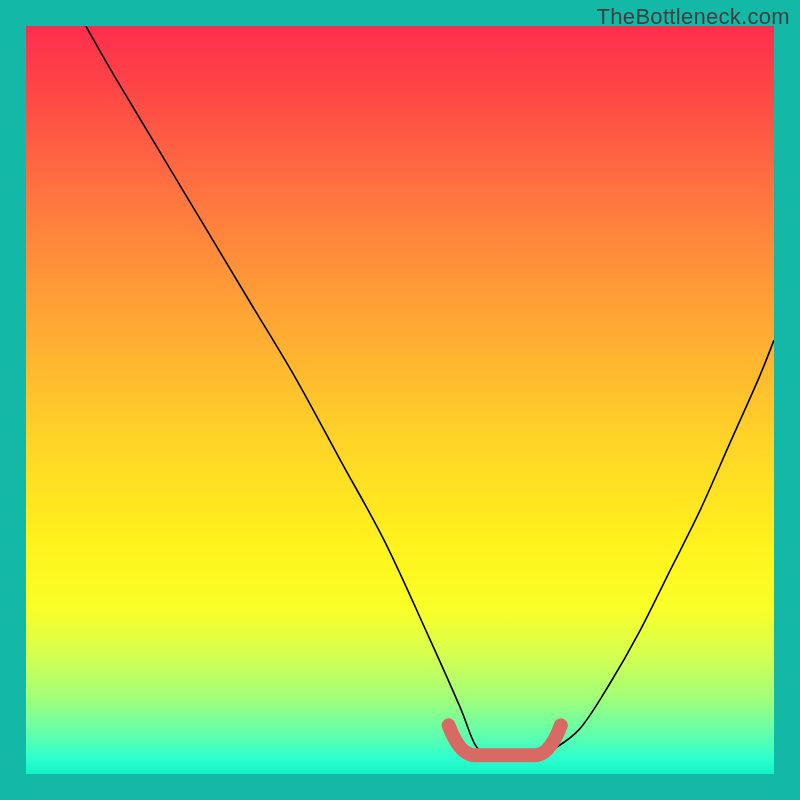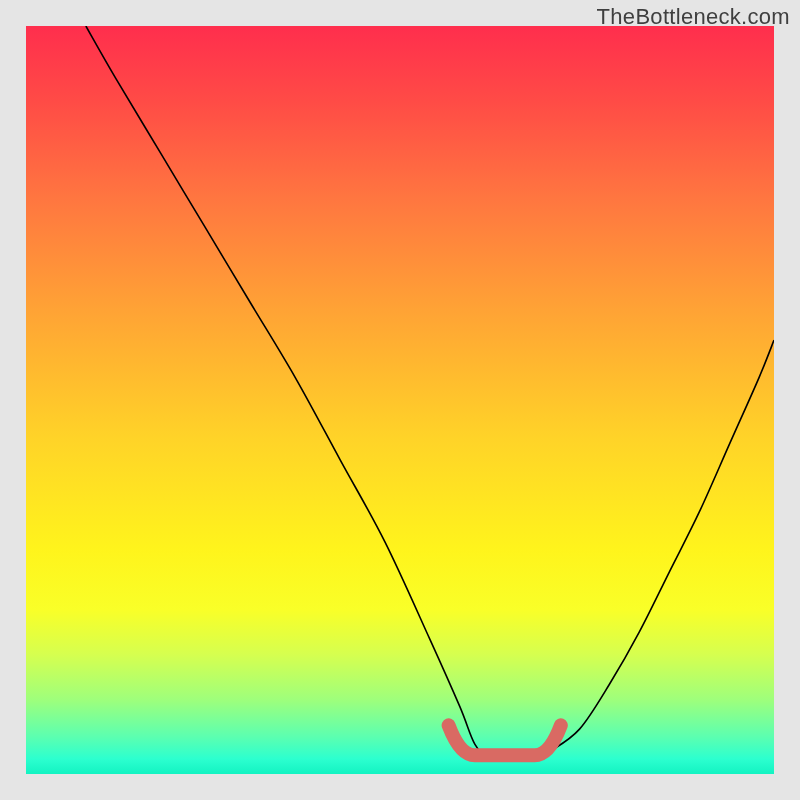--- a/index.html
+++ b/index.html
@@ -8,21 +8,21 @@
     width: 800px;
     height: 800px;
     background: #000;
     overflow: hidden;
     font-family: Arial, Helvetica, sans-serif;
   }
   .chart-container {
     position: relative;
     width: 800px;
     height: 800px;
-    background: #e5e5e5;
+    background: #14b8a6;
   }
   .plot-area {
     position: absolute;
     left: 26px;
     top: 26px;
     width: 748px;
     height: 748px;
     background: linear-gradient(
       to bottom,
       #ff2e4d 0%,

